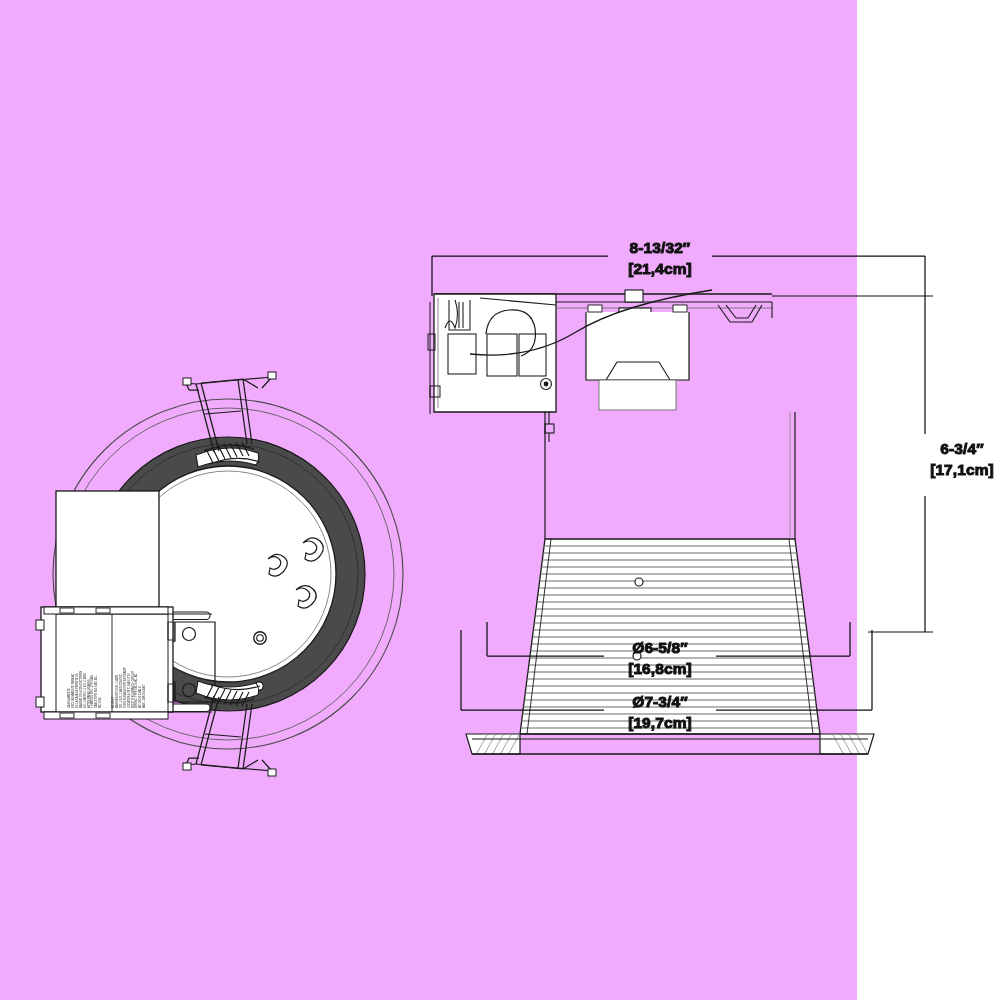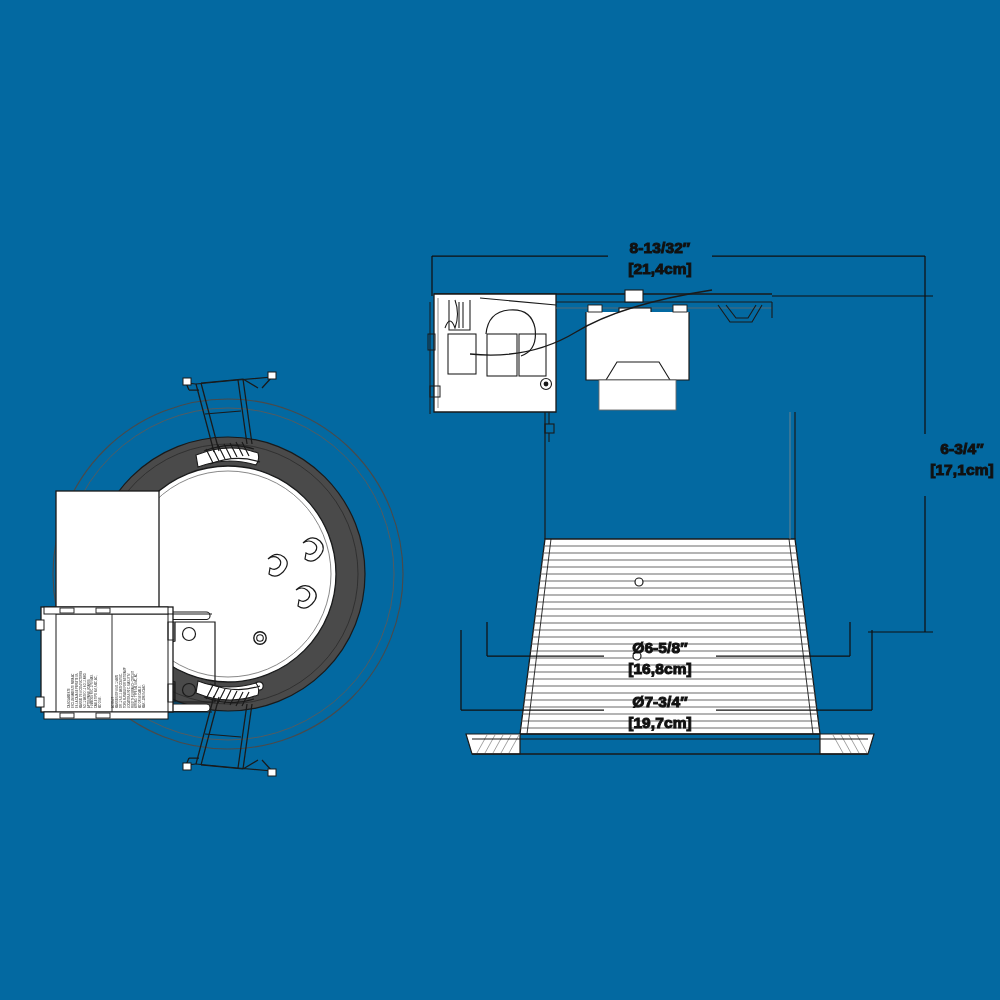--- a/index.html
+++ b/index.html
@@ -1,18 +1,18 @@
 <!DOCTYPE html>
 <html><head>
 <meta charset="utf-8">
 <style>
   html,body{margin:0;padding:0;background:#ffffff;}
   body{width:1000px;height:1000px;overflow:hidden;
        font-family:"Liberation Sans","DejaVu Sans",sans-serif;}
-  #stage{position:relative;width:1000px;height:1000px;background:#0369a1;}
+  #stage{position:relative;width:857px;height:1000px;background:#f0abfc;}
   svg{display:block;}
   .dimtext{font-family:"Liberation Sans","DejaVu Sans",sans-serif;
            font-size:15.5px;font-weight:700;fill:#111;letter-spacing:.1px;}
   .labeltext{font-family:"Liberation Sans","DejaVu Sans",sans-serif;
              font-size:2.55px;fill:#1a1a1a;}
 </style>
 </head>
 <body>
 
 <div id="stage">

